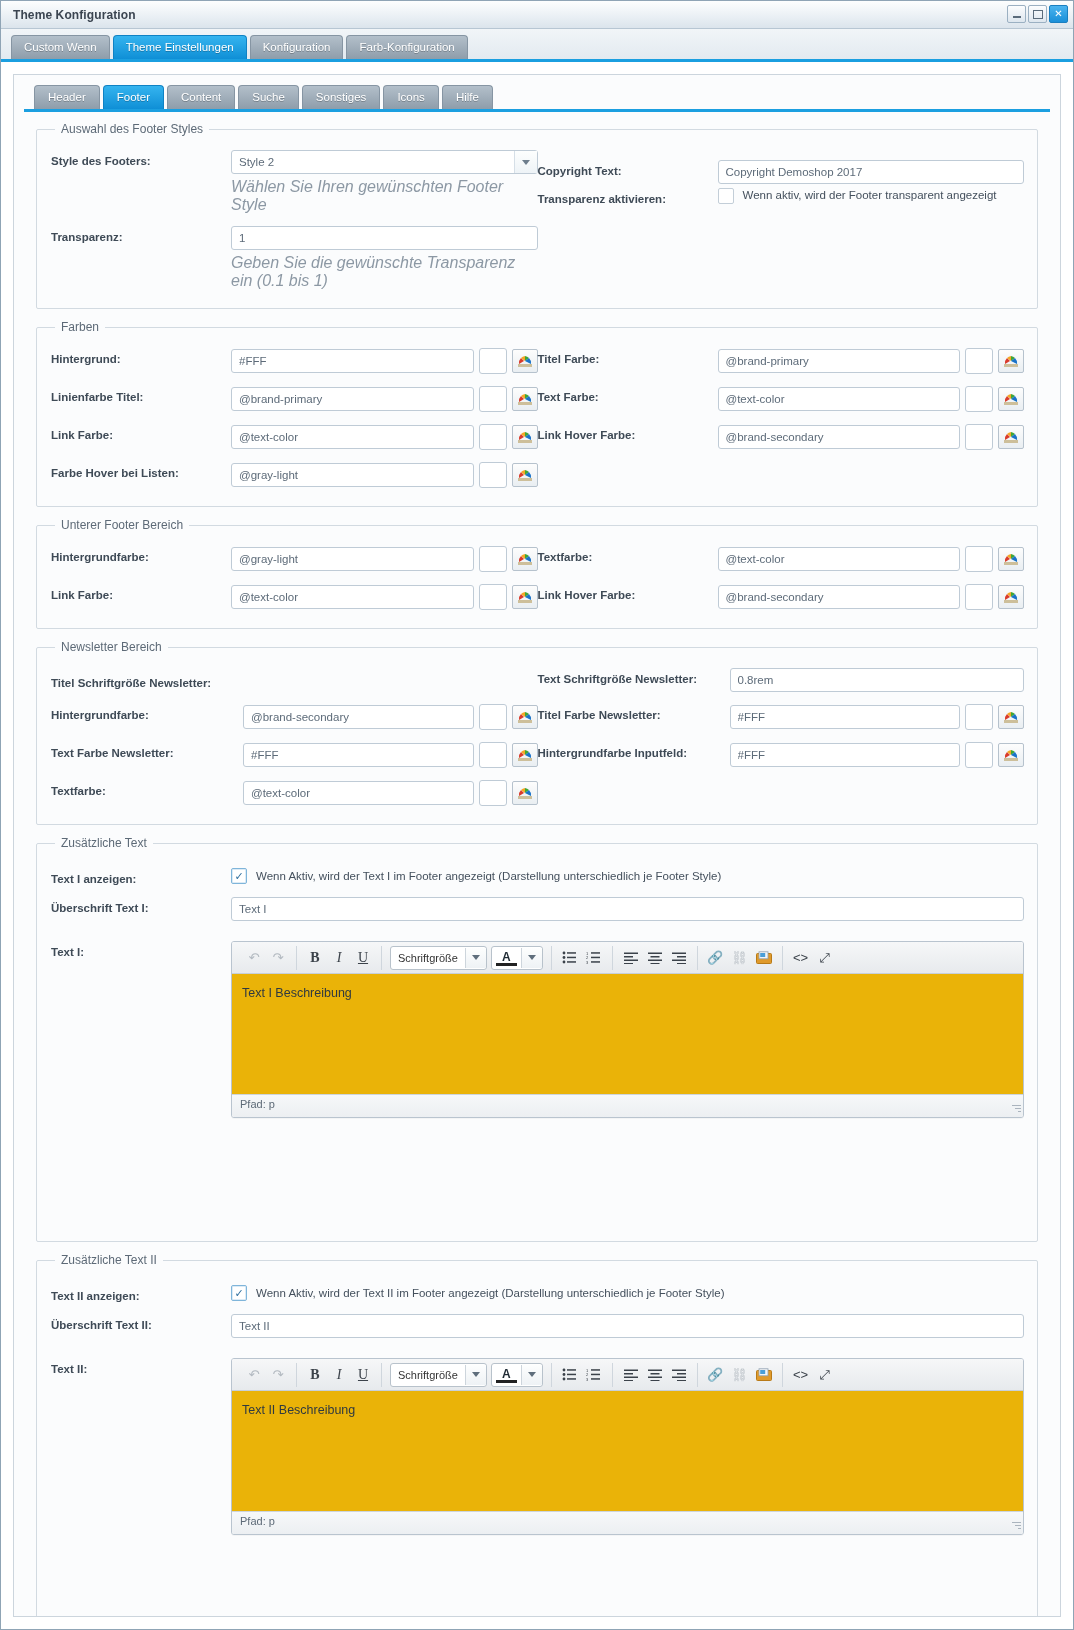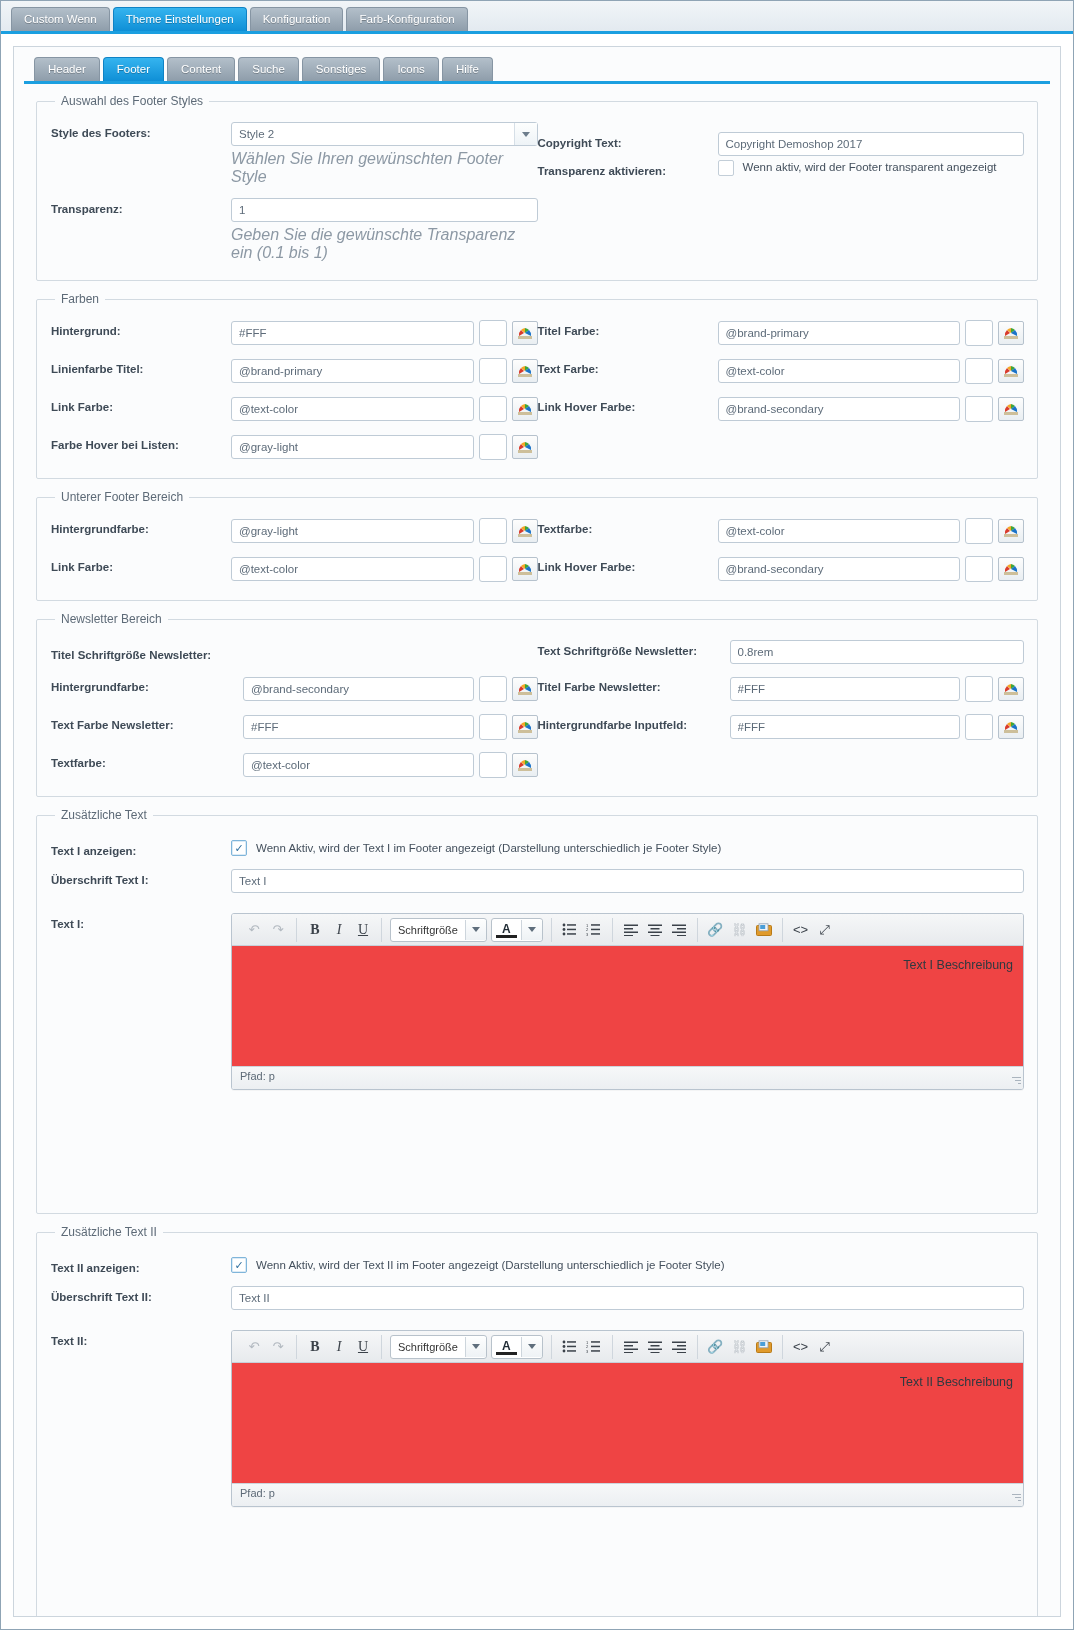--- a/index.html
+++ b/index.html
@@ -184,38 +184,50 @@
   }
   .ed-combo .dd i{
     width:0;height:0;border-left:4px solid transparent;border-right:4px solid transparent;
     border-top:5px solid #5f6e7c;
   }
   .ed-combo .Aicon{
     padding:0 6px;font-weight:bold;font-size:12px;color:#1f2a33;
     border-bottom:3px solid #222;line-height:12px;margin:2px 4px 0 4px;
   }
   .ed-content{
-    min-height:96px;padding:12px 10px;font-size:12.5px;color:#2f3940;background:#ef4444;text-align:right;
+    min-height:96px;padding:12px 10px;font-size:12.5px;color:#2f3940;background:#eab308;
   }
   .ed-status{
     border-top:1px solid #cdd5dc;background:linear-gradient(#f6f8f9,#eceff2);
     font-size:11px;color:#5d6a77;padding:3px 8px;height:16px;position:relative;
   }
   .ed-status .grip{
     position:absolute;right:2px;bottom:2px;width:12px;height:12px;
   }
   .ed-status .grip span{display:block;height:1px;background:#aab4be;margin:2px 0 0 auto;}
   .spacer-lg{height:105px;}
   .spacer-sm{height:95px;}
 </style>
 </head>
 <body>
 
 <div class="window">
 
+  <div class="titlebar">
+    <span class="title">Theme Konfiguration</span>
+    <div class="winbtns">
+      <div class="winbtn">
+          <span class="bar"></span>
+        </div>
+      <div class="winbtn">
+          <span class="sq"></span>
+        </div>
+      <div class="winbtn close">✕</div>
+    </div>
+  </div>
 
   <div class="tabstrip-outer">
     <div class="tab">Custom Wenn</div>
     <div class="tab active">Theme Einstellungen</div>
     <div class="tab">Konfiguration</div>
     <div class="tab">Farb-Konfiguration</div>
   </div>
 
   <div class="panel-body">
     <div class="inner-card">

